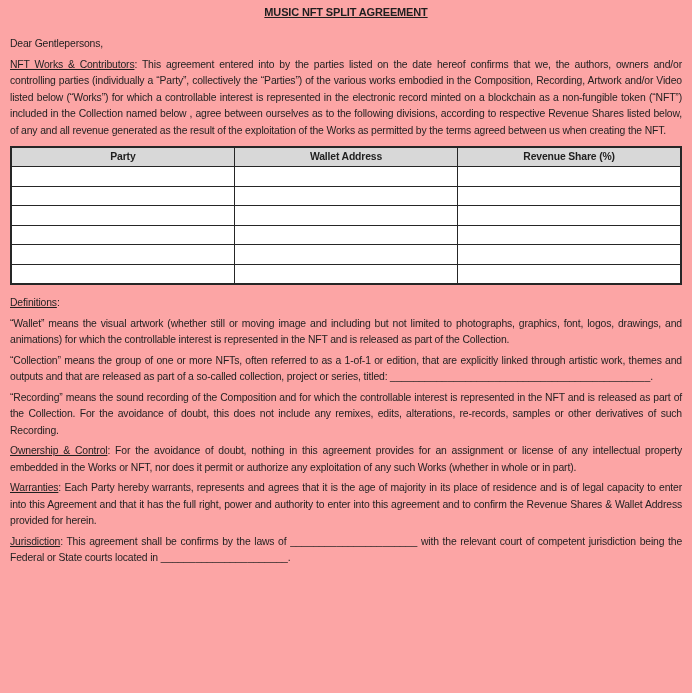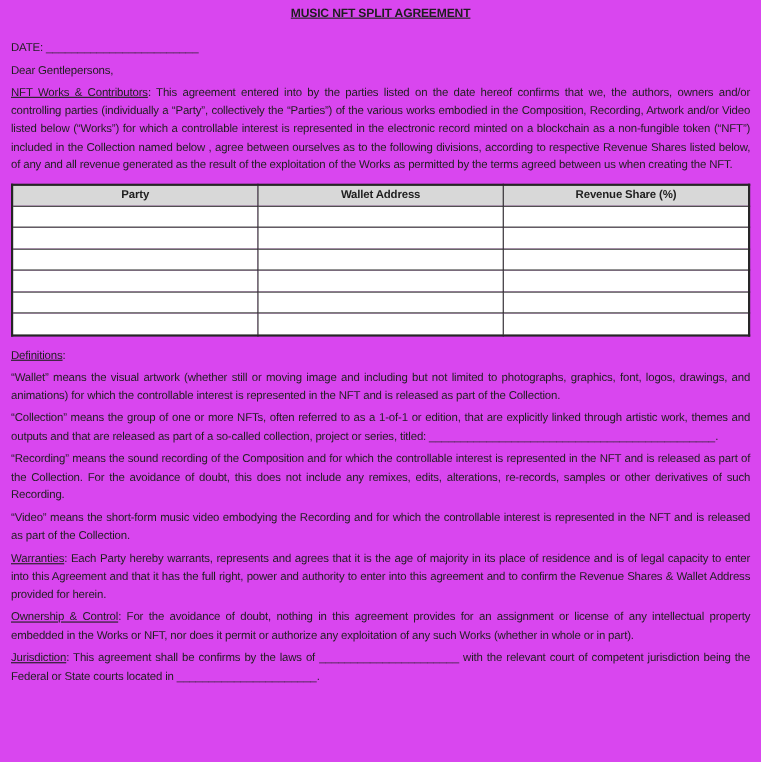--- a/index.html
+++ b/index.html
@@ -6,21 +6,21 @@
     margin: 0;
     padding: 0;
     background: #ffffff;
   }
   .page {
     width: 692px;
     height: 693px;
     box-sizing: border-box;
     padding: 4px 10px 0 10px;
     overflow: hidden;
-    background: #d946ef;
+    background: #fca5a5;
     color: #1f1f1f;
     font-family: "Liberation Sans", "DejaVu Sans", sans-serif;
     font-size: 10.4px;
     line-height: 16.5px;
     letter-spacing: -0.15px;
   }
   .title {
     margin: 0 0 15px 0;
     text-align: center;
     font-size: 11px;
@@ -60,23 +60,20 @@
 </style>
 </head>
 <body>
 
 <div class="page">
 
   <h1 class="title">
     <span class="title-text">MUSIC NFT SPLIT AGREEMENT</span>
   </h1>
 
-  <p class="first">
-    <span>DATE: </span><span class="blank">________________________</span>
-  </p>
 
   <p>Dear Gentlepersons,</p>
 
   <p class="para"><span class="b u">NFT Works &amp; Contributors</span><span class="">: This agreement entered into by the parties listed on the date hereof confirms that we, the authors, owners and/or controlling parties (individually a </span><span class="b ">“Party”</span><span class="">, collectively the </span><span class="b ">“Parties”</span><span class="">) of the various works embodied in the Composition, Recording, Artwork and/or Video listed below (</span><span class="b ">“Works”</span><span class="">) for which a controllable interest is represented in the electronic record minted on a blockchain as a non-fungible token (</span><span class="b ">“NFT”</span><span class="">) included in the </span><span class="b ">Collection</span><span class=""> named below , agree between ourselves as to the following divisions, according to respective </span><span class="b ">Revenue Shares</span><span class=""> listed below, of any and all revenue generated as the result of the exploitation of the Works as permitted by the terms agreed between us when creating the NFT.</span></p>
 
 
   <table class="revenue">
     <thead>
       <tr>
           <th>Party</th>
@@ -116,19 +113,18 @@
           <td>&nbsp;</td>
         </tr>
       </tbody>
   </table>
 
   <p><span class="b u">Definitions</span><span class="b ">:</span></p>
 
   <p class="para"><span class="b ">“Wallet”</span><span class=""> means the visual artwork (whether still or moving image and including but not limited to photographs, graphics, font, logos, drawings, and animations) for which the controllable interest is represented in the NFT and is released as part of the Collection.</span></p>
   <p class="para"><span class="b ">“Collection”</span><span class=""> means the group of one or more NFTs, often referred to as a 1-of-1 or edition, that are explicitly linked through artistic work, themes and outputs and that are released as part of a so-called collection, project or series, titled: </span><span class="blank">_____________________________________________</span><span class="">.</span></p>
   <p class="para"><span class="b ">“Recording”</span><span class=""> means the sound recording of the Composition and for which the controllable interest is represented in the NFT and is released as part of the Collection. For the avoidance of doubt, this does not include any remixes, edits, alterations, re-records, samples or other derivatives of such Recording.</span></p>
-  <p class="para"><span class="b ">“Video”</span><span class=""> means the short-form music video embodying the Recording and for which the controllable interest is represented in the NFT and is released as part of the Collection.</span></p>
 
+  <p class="para"><span class="b u">Ownership &amp; Control</span><span class="">: For the avoidance of doubt, nothing in this agreement provides for an assignment or license of any intellectual property embedded in the Works or NFT, nor does it permit or authorize any exploitation of any such Works (whether in whole or in part).</span></p>
   <p class="para"><span class="b u">Warranties</span><span class="">: Each Party hereby warrants, represents and agrees that it is the age of majority in its place of residence and is of legal capacity to enter into this Agreement and that it has the full right, power and authority to enter into this agreement and to confirm the Revenue Shares &amp; Wallet Address provided for herein.</span></p>
-  <p class="para"><span class="b u">Ownership &amp; Control</span><span class="">: For the avoidance of doubt, nothing in this agreement provides for an assignment or license of any intellectual property embedded in the Works or NFT, nor does it permit or authorize any exploitation of any such Works (whether in whole or in part).</span></p>
   <p class="para"><span class="b u">Jurisdiction</span><span class="">: This agreement shall be confirms by the laws of </span><span class="blank">______________________</span><span class=""> with the relevant court of competent jurisdiction being the Federal or State courts located in </span><span class="blank">______________________</span><span class="">.</span></p>
 
 </div>
 
 </body></html>

